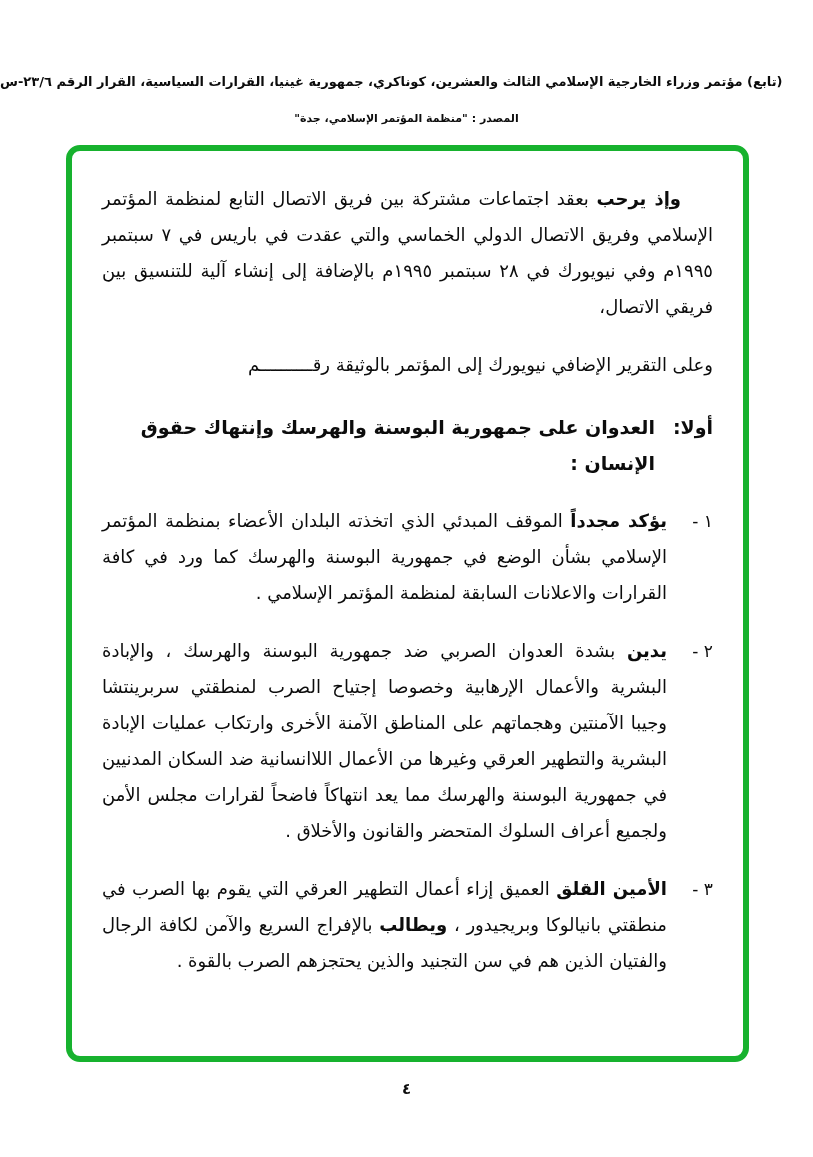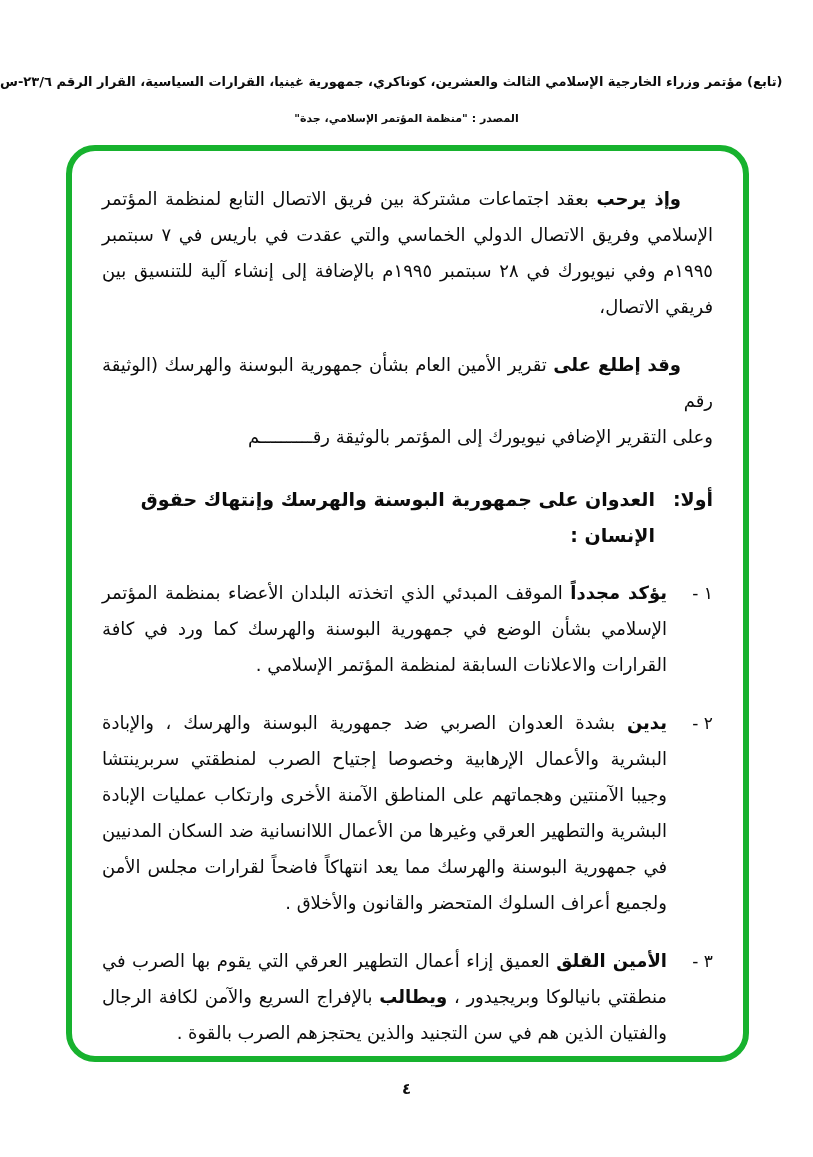--- a/index.html
+++ b/index.html
@@ -46,27 +46,26 @@
     position:absolute;top:1080px;left:0;width:100%;text-align:center;
     font-size:15px;font-weight:bold;
   }
 </style>
 </head>
 <body>
 
 <div class="hdr1">(تابع) مؤتمر وزراء الخارجية الإسلامي الثالث والعشرين، كوناكري، جمهورية غينيا، القرارات السياسية، القرار الرقم ٢٣/٦-س</div>
 <div class="hdr2">المصدر :  "منظمة المؤتمر الإسلامي، جدة"</div>
 
-<div class="greenbox" style="border-color: rgb(23, 178, 46); border-radius: 29px;">
+<div class="greenbox" style="border-color: rgb(23, 178, 46);">
   <div class="content">
 
     <p class="para indent"><b>وإذ يرحب</b><span> بعقد اجتماعات مشتركة بين فريق الاتصال التابع لمنظمة المؤتمر الإسلامي وفريق الاتصال الدولي الخماسي والتي عقدت في باريس في ٧ سبتمبر ١٩٩٥م وفي نيويورك في ٢٨ سبتمبر ١٩٩٥م بالإضافة إلى إنشاء آلية للتنسيق بين فريقي الاتصال،</span></p>
 
     <div class="mt">
-      <p class="para indent jline"><b>وقد إطلع على</b><span> تقرير الأمين العام بشأن جمهورية البوسنة والهرسك (الوثيقة رقم</span></p>
       <p class="para latline">
         <span>وعلى التقرير الإضافي نيويورك إلى المؤتمر بالوثيقة رقــــــــــم</span>
       </p>
     </div>
 
     <div class="section">
       <span>أولا:</span>
       <span>العدوان على جمهورية البوسنة والهرسك وإنتهاك حقوق الإنسان :</span>
     </div>
 

